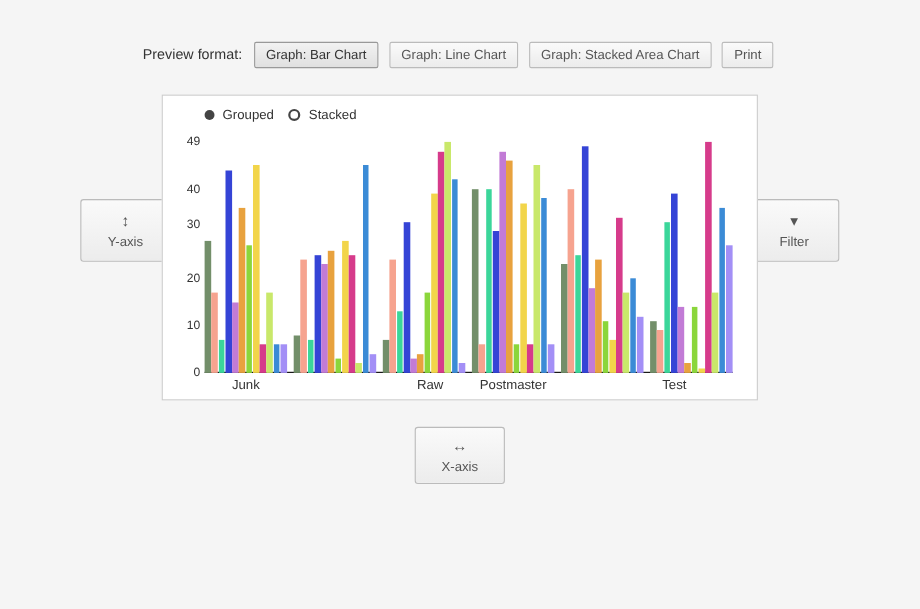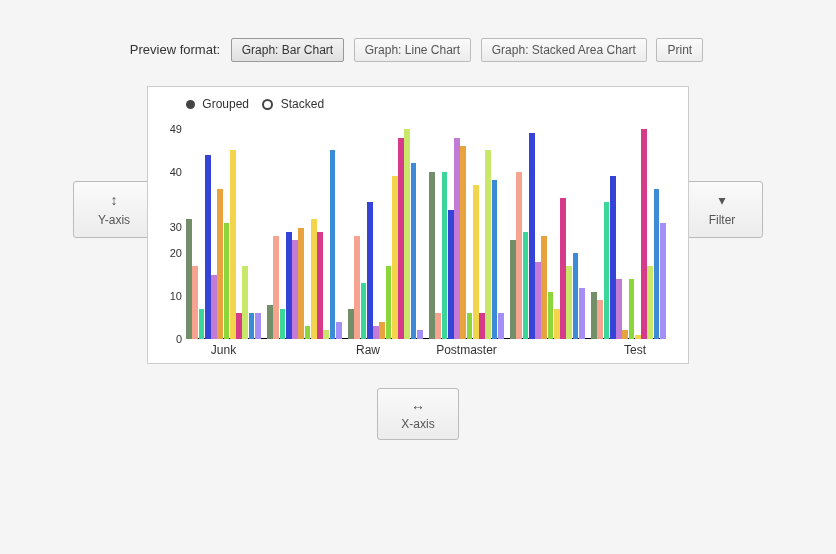--- a/index.html
+++ b/index.html
@@ -64,21 +64,21 @@
         <span>
           <span class="dot dot-open"></span>
           <span>Stacked</span>
         </span>
       </div>
       <div class="plot" id="plot">
         <div class="axis-line"></div>
       <div class="ytick" style="bottom: 0px;">0</div>
           <div class="ytick" style="bottom: 42.8571px;">10</div>
           <div class="ytick" style="bottom: 85.7143px;">20</div>
-          <div class="ytick" style="bottom: 112px;">30</div>
+          <div class="ytick" style="bottom: 135px;">30</div>
           <div class="ytick" style="bottom: 167px;">40</div>
           <div class="ytick" style="bottom: 210px;">49</div>
           <div class="grp" style="left: 0px; width: 75px;">
             <div class="bar" style="left: 0px; width: 5.85px; height: 120px; background: rgb(115, 143, 106);"></div>
             <div class="bar" style="left: 6.25px; width: 5.85px; height: 72.8571px; background: rgb(246, 163, 143);"></div>
             <div class="bar" style="left: 12.5px; width: 5.85px; height: 30px; background: rgb(59, 214, 154);"></div>
             <div class="bar" style="left: 18.75px; width: 5.85px; height: 184.286px; background: rgb(53, 68, 214);"></div>
             <div class="bar" style="left: 25px; width: 5.85px; height: 64.2857px; background: rgb(194, 123, 214);"></div>
             <div class="bar" style="left: 31.25px; width: 5.85px; height: 150px; background: rgb(232, 162, 62);"></div>
             <div class="bar" style="left: 37.5px; width: 5.85px; height: 115.714px; background: rgb(139, 214, 59);"></div>
@@ -110,21 +110,21 @@
             <div class="bar" style="left: 18.75px; width: 5.85px; height: 137.143px; background: rgb(53, 68, 214);"></div>
             <div class="bar" style="left: 25px; width: 5.85px; height: 12.8571px; background: rgb(194, 123, 214);"></div>
             <div class="bar" style="left: 31.25px; width: 5.85px; height: 17.1429px; background: rgb(232, 162, 62);"></div>
             <div class="bar" style="left: 37.5px; width: 5.85px; height: 72.8571px; background: rgb(139, 214, 59);"></div>
             <div class="bar" style="left: 43.75px; width: 5.85px; height: 162.857px; background: rgb(242, 213, 74);"></div>
             <div class="bar" style="left: 50px; width: 5.85px; height: 201.429px; background: rgb(214, 59, 139);"></div>
             <div class="bar" style="left: 56.25px; width: 5.85px; height: 210px; background: rgb(201, 232, 106);"></div>
             <div class="bar" style="left: 62.5px; width: 5.85px; height: 175.714px; background: rgb(59, 139, 214);"></div>
             <div class="bar" style="left: 68.75px; width: 5.85px; height: 8.57143px; background: rgb(163, 143, 246);"></div>
           </div>
-          <div class="xtick" style="left: 182px;">Raw</div>
+          <div class="xtick" style="left: 205px;">Raw</div>
           <div class="grp" style="left: 243px; width: 75px;">
             <div class="bar" style="left: 0px; width: 5.85px; height: 167.143px; background: rgb(115, 143, 106);"></div>
             <div class="bar" style="left: 6.25px; width: 5.85px; height: 25.7143px; background: rgb(246, 163, 143);"></div>
             <div class="bar" style="left: 12.5px; width: 5.85px; height: 167.143px; background: rgb(59, 214, 154);"></div>
             <div class="bar" style="left: 18.75px; width: 5.85px; height: 128.571px; background: rgb(53, 68, 214);"></div>
             <div class="bar" style="left: 25px; width: 5.85px; height: 201.429px; background: rgb(194, 123, 214);"></div>
             <div class="bar" style="left: 31.25px; width: 5.85px; height: 192.857px; background: rgb(232, 162, 62);"></div>
             <div class="bar" style="left: 37.5px; width: 5.85px; height: 25.7143px; background: rgb(139, 214, 59);"></div>
             <div class="bar" style="left: 43.75px; width: 5.85px; height: 154.286px; background: rgb(242, 213, 74);"></div>
             <div class="bar" style="left: 50px; width: 5.85px; height: 25.7143px; background: rgb(214, 59, 139);"></div>
@@ -154,21 +154,21 @@
             <div class="bar" style="left: 18.75px; width: 5.85px; height: 162.857px; background: rgb(53, 68, 214);"></div>
             <div class="bar" style="left: 25px; width: 5.85px; height: 60px; background: rgb(194, 123, 214);"></div>
             <div class="bar" style="left: 31.25px; width: 5.85px; height: 8.57143px; background: rgb(232, 162, 62);"></div>
             <div class="bar" style="left: 37.5px; width: 5.85px; height: 60px; background: rgb(139, 214, 59);"></div>
             <div class="bar" style="left: 43.75px; width: 5.85px; height: 4.28571px; background: rgb(242, 213, 74);"></div>
             <div class="bar" style="left: 50px; width: 5.85px; height: 210px; background: rgb(214, 59, 139);"></div>
             <div class="bar" style="left: 56.25px; width: 5.85px; height: 72.8571px; background: rgb(201, 232, 106);"></div>
             <div class="bar" style="left: 62.5px; width: 5.85px; height: 150px; background: rgb(59, 139, 214);"></div>
             <div class="bar" style="left: 68.75px; width: 5.85px; height: 115.714px; background: rgb(163, 143, 246);"></div>
           </div>
-          <div class="xtick" style="left: 449px; text-align: center;">Test</div>
+          <div class="xtick" style="left: 427px; text-align: center;">Test</div>
         </div>
     </div>
 
     <div class="xaxis-btn">
       <span class="ic">↔</span>
       <span>X-axis</span>
     </div>
   </div>
 </div>
 

